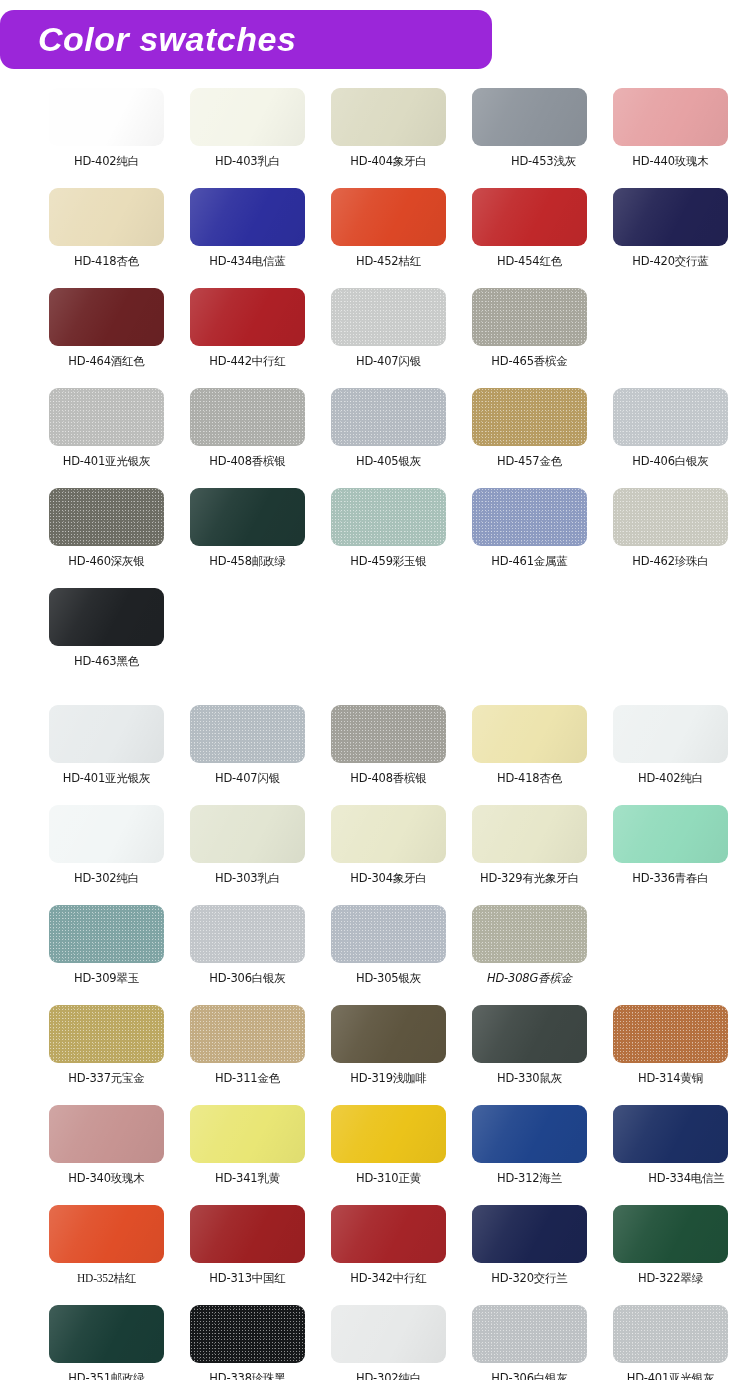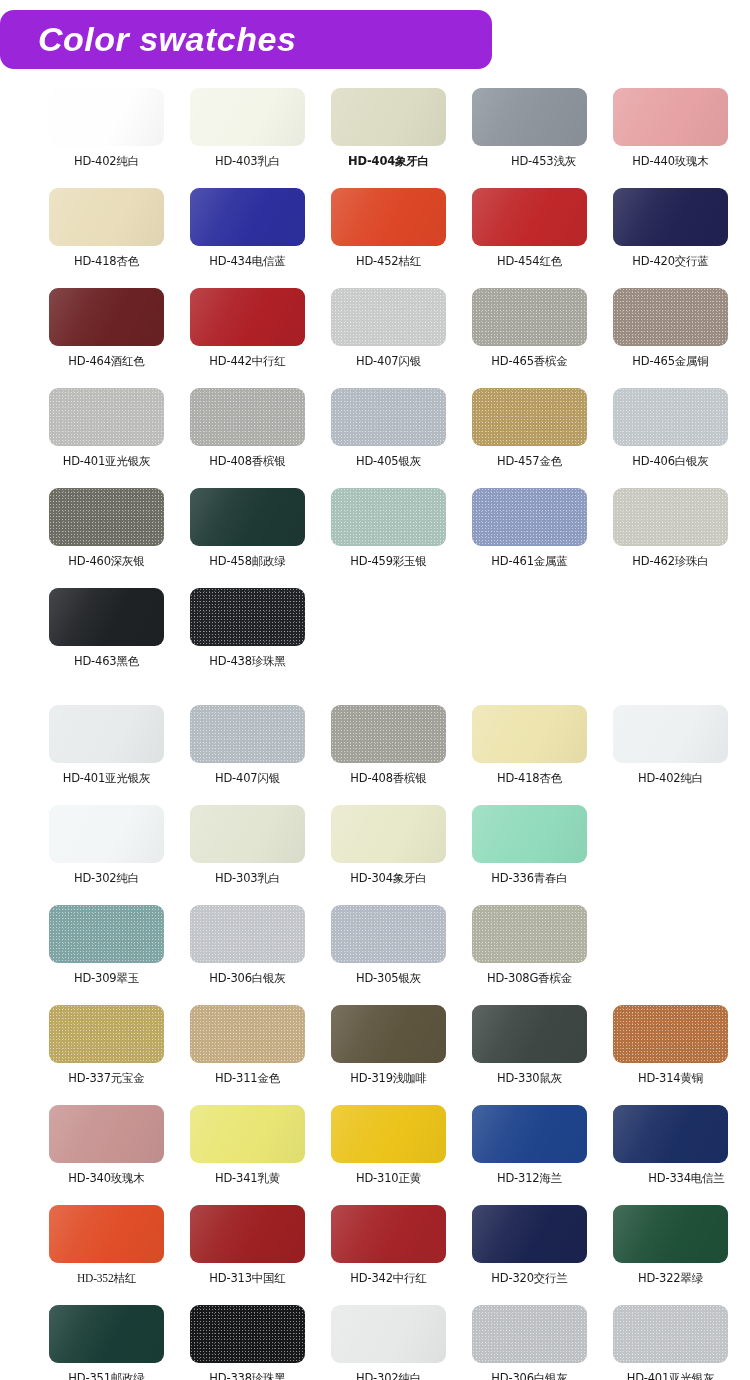--- a/index.html
+++ b/index.html
@@ -115,21 +115,21 @@
       <div class="swatch-cell">
         <div class="swatch-chip gloss" style="background: rgb(254, 254, 254);"></div>
         <div class="swatch-label" style="color: rgb(26, 26, 26);">HD-402纯白</div>
       </div>
       <div class="swatch-cell">
         <div class="swatch-chip gloss" style="background: rgb(244, 245, 233);"></div>
         <div class="swatch-label" style="color: rgb(26, 26, 26);">HD-403乳白</div>
       </div>
       <div class="swatch-cell">
         <div class="swatch-chip gloss" style="background: rgb(220, 219, 195);"></div>
-        <div class="swatch-label" style="color: rgb(26, 26, 26); font-weight: bold;">HD-404象牙白</div>
+        <div class="swatch-label" style="color: rgb(26, 26, 26);">HD-404象牙白</div>
       </div>
       <div class="swatch-cell">
         <div class="swatch-chip gloss" style="background: rgb(141, 148, 156);"></div>
         <div class="swatch-label" style="color: rgb(26, 26, 26); margin-left: 28px;">HD-453浅灰</div>
       </div>
       <div class="swatch-cell">
         <div class="swatch-chip gloss" style="background: rgb(230, 162, 164);"></div>
         <div class="swatch-label" style="color: rgb(26, 26, 26);">HD-440玫瑰木</div>
       </div>
     </div>
@@ -165,24 +165,20 @@
         <div class="swatch-label" style="color: rgb(26, 26, 26);">HD-442中行红</div>
       </div>
       <div class="swatch-cell">
         <div class="swatch-chip metallic" style="background: rgb(201, 203, 202);"></div>
         <div class="swatch-label" style="color: rgb(26, 26, 26);">HD-407闪银</div>
       </div>
       <div class="swatch-cell">
         <div class="swatch-chip metallic" style="background: rgb(167, 166, 156);"></div>
         <div class="swatch-label" style="color: rgb(26, 26, 26);">HD-465香槟金</div>
       </div>
-      <div class="swatch-cell">
-        <div class="swatch-chip metallic" style="background: rgb(154, 140, 128);"></div>
-        <div class="swatch-label" style="color: rgb(26, 26, 26);">HD-465金属铜</div>
-      </div>
     </div>
     <div class="swatch-row">
       <div class="swatch-cell">
         <div class="swatch-chip metallic" style="background: rgb(188, 189, 187);"></div>
         <div class="swatch-label" style="color: rgb(26, 26, 26);">HD-401亚光银灰</div>
       </div>
       <div class="swatch-cell">
         <div class="swatch-chip metallic" style="background: rgb(173, 174, 170);"></div>
         <div class="swatch-label" style="color: rgb(26, 26, 26);">HD-408香槟银</div>
       </div>
@@ -219,24 +215,20 @@
       <div class="swatch-cell">
         <div class="swatch-chip metallic" style="background: rgb(201, 201, 191);"></div>
         <div class="swatch-label" style="color: rgb(26, 26, 26);">HD-462珍珠白</div>
       </div>
     </div>
     <div class="swatch-row">
       <div class="swatch-cell">
         <div class="swatch-chip gloss" style="background: rgb(31, 34, 37);"></div>
         <div class="swatch-label" style="color: rgb(26, 26, 26);">HD-463黑色</div>
       </div>
-      <div class="swatch-cell">
-        <div class="swatch-chip metallic" style="background: rgb(32, 34, 37);"></div>
-        <div class="swatch-label" style="color: rgb(26, 26, 26);">HD-438珍珠黑</div>
-      </div>
     </div>
   </div>
 <div class="section" id="section-2">
     <div class="swatch-row">
       <div class="swatch-cell">
         <div class="swatch-chip gloss" style="background: rgb(231, 235, 236);"></div>
         <div class="swatch-label" style="color: rgb(26, 26, 26);">HD-401亚光银灰</div>
       </div>
       <div class="swatch-cell">
         <div class="swatch-chip metallic" style="background: rgb(180, 188, 194);"></div>
@@ -262,40 +254,44 @@
       </div>
       <div class="swatch-cell">
         <div class="swatch-chip gloss" style="background: rgb(226, 229, 210);"></div>
         <div class="swatch-label" style="color: rgb(26, 26, 26);">HD-303乳白</div>
       </div>
       <div class="swatch-cell">
         <div class="swatch-chip gloss" style="background: rgb(232, 232, 202);"></div>
         <div class="swatch-label" style="color: rgb(26, 26, 26);">HD-304象牙白</div>
       </div>
       <div class="swatch-cell">
+        <div class="swatch-chip gloss" style="background: rgb(231, 231, 202);"></div>
+        <div class="swatch-label" style="color: rgb(26, 26, 26);">HD-329有光象牙白</div>
+      </div>
+      <div class="swatch-cell">
         <div class="swatch-chip gloss" style="background: rgb(146, 219, 188);"></div>
         <div class="swatch-label" style="color: rgb(26, 26, 26);">HD-336青春白</div>
       </div>
     </div>
     <div class="swatch-row">
       <div class="swatch-cell">
         <div class="swatch-chip metallic" style="background: rgb(127, 164, 164);"></div>
         <div class="swatch-label" style="color: rgb(26, 26, 26);">HD-309翠玉</div>
       </div>
       <div class="swatch-cell">
         <div class="swatch-chip metallic" style="background: rgb(194, 198, 202);"></div>
         <div class="swatch-label" style="color: rgb(26, 26, 26);">HD-306白银灰</div>
       </div>
       <div class="swatch-cell">
         <div class="swatch-chip metallic" style="background: rgb(180, 187, 196);"></div>
         <div class="swatch-label" style="color: rgb(26, 26, 26);">HD-305银灰</div>
       </div>
       <div class="swatch-cell">
         <div class="swatch-chip metallic" style="background: rgb(177, 177, 161);"></div>
-        <div class="swatch-label" style="color: rgb(26, 26, 26);">HD-308G香槟金</div>
+        <div class="swatch-label" style="color: rgb(26, 26, 26); font-style: italic;">HD-308G香槟金</div>
       </div>
     </div>
     <div class="swatch-row">
       <div class="swatch-cell">
         <div class="swatch-chip metallic" style="background: rgb(188, 168, 97);"></div>
         <div class="swatch-label" style="color: rgb(26, 26, 26);">HD-337元宝金</div>
       </div>
       <div class="swatch-cell">
         <div class="swatch-chip metallic" style="background: rgb(195, 172, 131);"></div>
         <div class="swatch-label" style="color: rgb(26, 26, 26);">HD-311金色</div>

